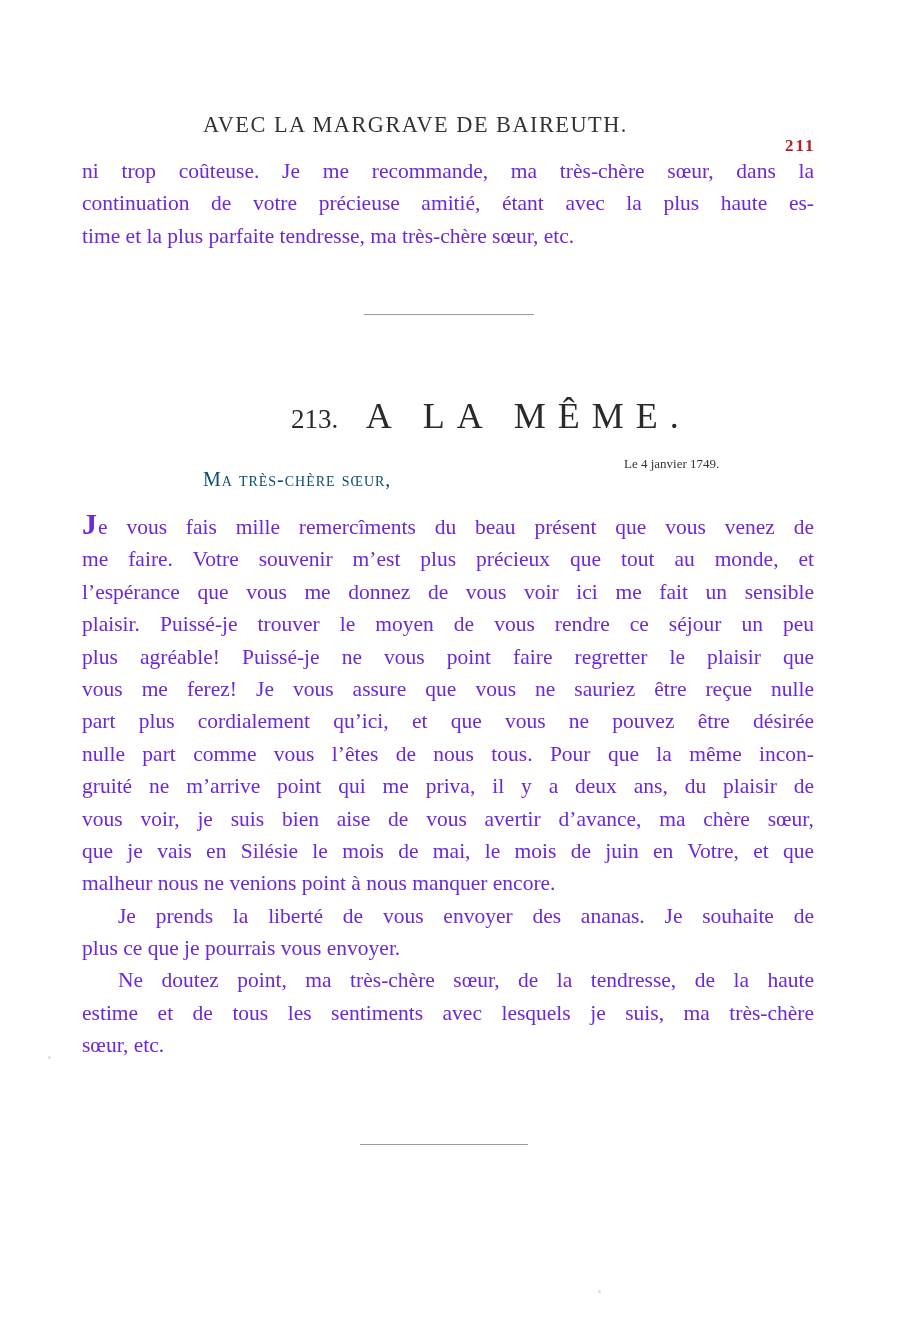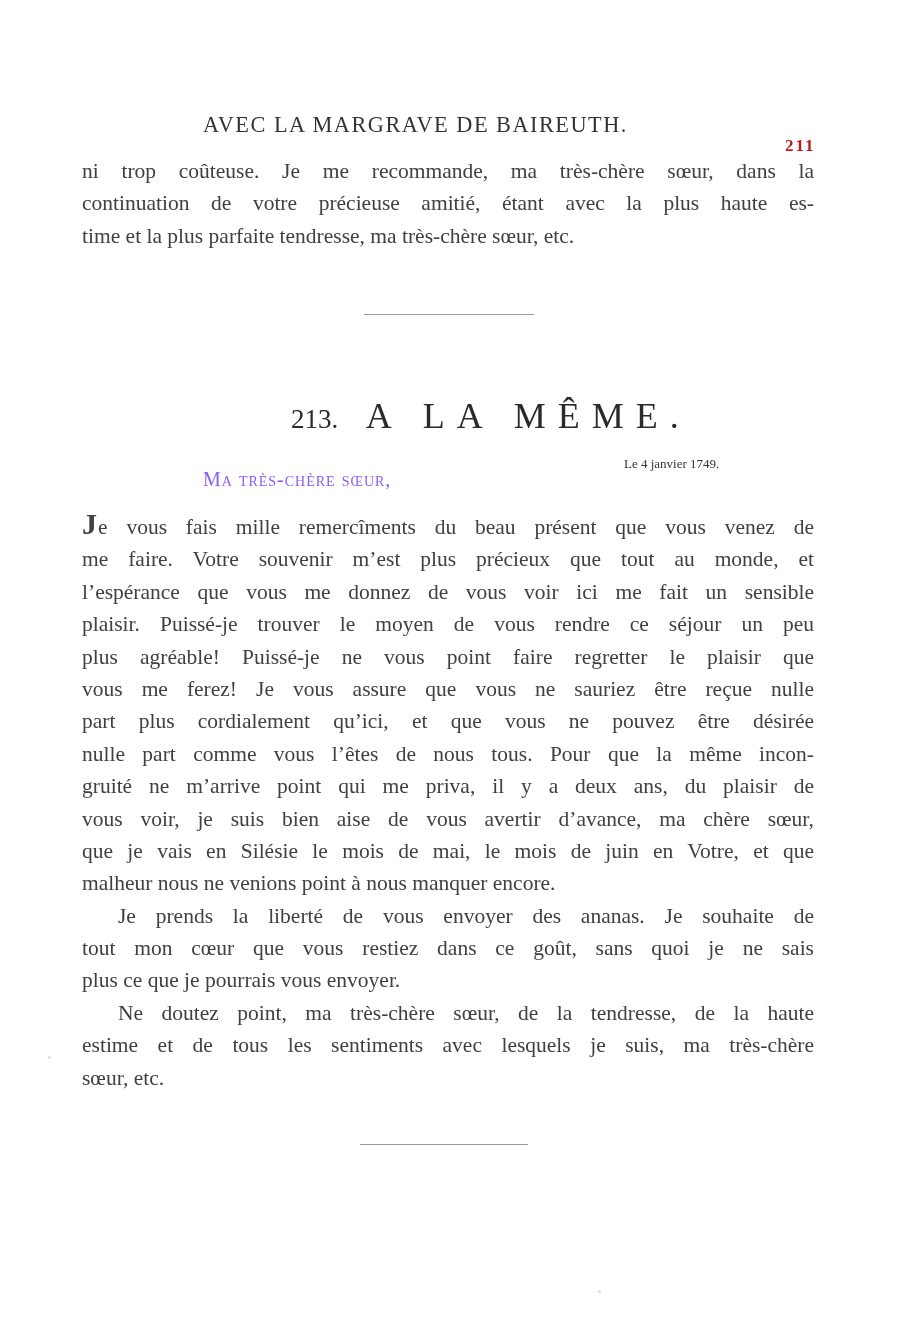--- a/index.html
+++ b/index.html
@@ -41,21 +41,21 @@
       font-weight: bold;
       margin-top: 18px;
     }
     .text-block {
       position: absolute;
       left: 82px;
       width: 732px;
       font-size: 21.5px;
       line-height: 32.4px;
       text-align: justify;
-      color: #404040;
+      color: #6d28d9;
     }
     .line {
       display: block;
       text-align: justify;
       text-align-last: justify;
       white-space: nowrap;
       height: 32.4px;
       overflow: visible;
     }
     .line.last {
@@ -102,21 +102,21 @@
       left: 624px;
       font-size: 13px;
       color: #333;
       white-space: nowrap;
     }
     .salutation {
       position: absolute;
       top: 468px;
       left: 203px;
       font-size: 20px;
-      color: #8b5cf6;
+      color: #0c4a6e;
       white-space: nowrap;
       font-variant: small-caps;
       letter-spacing: 1px;
     }
     .dropcap {
       font-size: 30px;
       font-weight: bold;
       line-height: 20px;
       margin-right: 1px;
     }
@@ -161,21 +161,20 @@
       <span class="line"><span class="inner">vous me ferez! Je vous assure que vous ne sauriez être reçue nulle</span></span>
       <span class="line"><span class="inner">part plus cordialement qu’ici, et que vous ne pouvez être désirée</span></span>
       <span class="line"><span class="inner">nulle part comme vous l’êtes de nous tous. Pour que la même incon-</span></span>
       <span class="line"><span class="inner">gruité ne m’arrive point qui me priva, il y a deux ans, du plaisir de</span></span>
       <span class="line"><span class="inner">vous voir, je suis bien aise de vous avertir d’avance, ma chère sœur,</span></span>
       <span class="line"><span class="inner">que je vais en Silésie le mois de mai, le mois de juin en Votre, et que</span></span>
       <span class="line last"><span class="inner">malheur nous ne venions point à nous manquer encore.</span></span>
     </div>
     <div>
       <span class="line indent"><span class="inner">Je prends la liberté de vous envoyer des ananas. Je souhaite de</span></span>
-      <span class="line"><span class="inner">tout mon cœur que vous restiez dans ce goût, sans quoi je ne sais</span></span>
       <span class="line last"><span class="inner">plus ce que je pourrais vous envoyer.</span></span>
     </div>
     <div>
       <span class="line indent"><span class="inner">Ne doutez point, ma très-chère sœur, de la tendresse, de la haute</span></span>
       <span class="line"><span class="inner">estime et de tous les sentiments avec lesquels je suis, ma très-chère</span></span>
       <span class="line last"><span class="inner">sœur, etc.</span></span>
     </div>
   </div>
 
   <div class="rule rule-2"></div>

